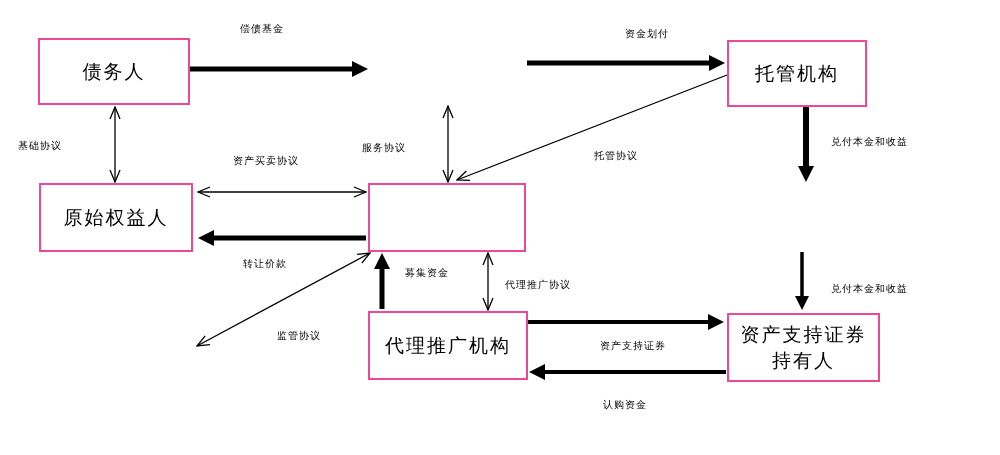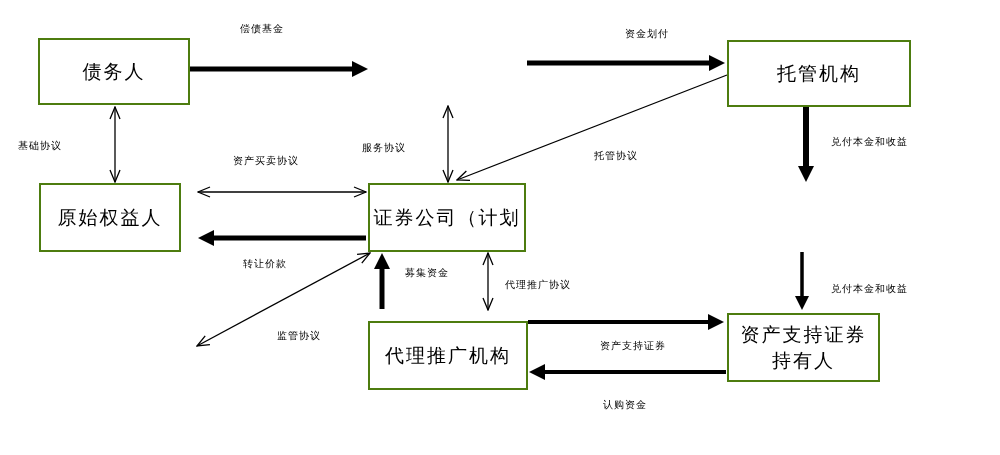--- a/index.html
+++ b/index.html
@@ -7,21 +7,21 @@
     position:relative;
     width:1000px;height:455px;
     background:#ffffff;
     font-family:"Liberation Sans","DejaVu Sans",sans-serif;
     color:#000000;
     overflow:hidden;
   }
   #edges{position:absolute;left:0;top:0;width:1000px;height:455px;}
   .box{
     position:absolute;
-    border:2px solid #4d7c0f;
+    border:2px solid #ec4899;
     background:#ffffff;
     display:flex;
     flex-direction:column;
     align-items:center;
     justify-content:center;
     font-size:19px;
     line-height:26px;
     letter-spacing:2px;
     text-align:center;
     box-sizing:border-box;
@@ -70,35 +70,34 @@
     <line x1="727" y1="75" x2="457" y2="180" stroke="#000" stroke-width="1.3" marker-end="url(#mThinEnd)"></line>
     <line x1="488" y1="253" x2="488" y2="310" stroke="#000" stroke-width="1.3" marker-start="url(#mThinStart)" marker-end="url(#mThinEnd)"></line>
     <line x1="370" y1="253" x2="197" y2="346" stroke="#000" stroke-width="1.3" marker-start="url(#mThinStart)" marker-end="url(#mThinEnd)"></line>
   </svg>
 
   <div class="box" style="left:38px;top:38px;width:152px;height:67px">
     <span>债务人</span>
   </div>
 
 
-  <div class="box" style="left:727px;top:40px;width:184px;height:67px">
+  <div class="box" style="left:727px;top:40px;width:140px;height:67px">
     <span>托管机构</span>
   </div>
 
-  <div class="box" style="left:39px;top:183px;width:142px;height:69px">
+  <div class="box" style="left:39px;top:183px;width:154px;height:69px">
     <span>原始权益人</span>
   </div>
 
   <div class="box" style="left:368px;top:183px;width:158px;height:69px">
-    <span>证券公司（计划</span>
   </div>
 
 
 
-  <div class="box" style="left:368px;top:321px;width:160px;height:69px">
+  <div class="box" style="left:368px;top:311px;width:160px;height:69px">
     <span>代理推广机构</span>
   </div>
 
   <div class="box" style="left:727px;top:313px;width:153px;height:69px">
     <span>资产支持证券</span>
     <span>持有人</span>
   </div>
 
   <div class="lbl" style="left:240px;top:20px">偿债基金</div>
   <div class="lbl" style="left:625px;top:25px">资金划付</div>

